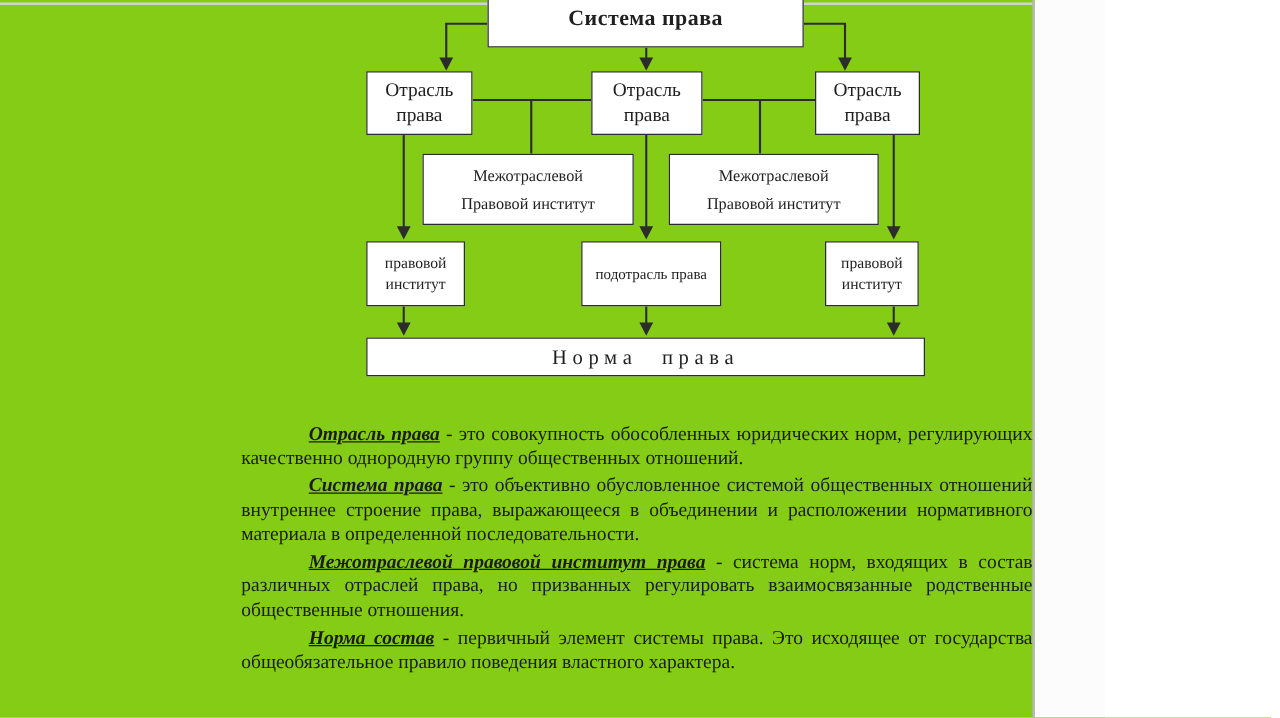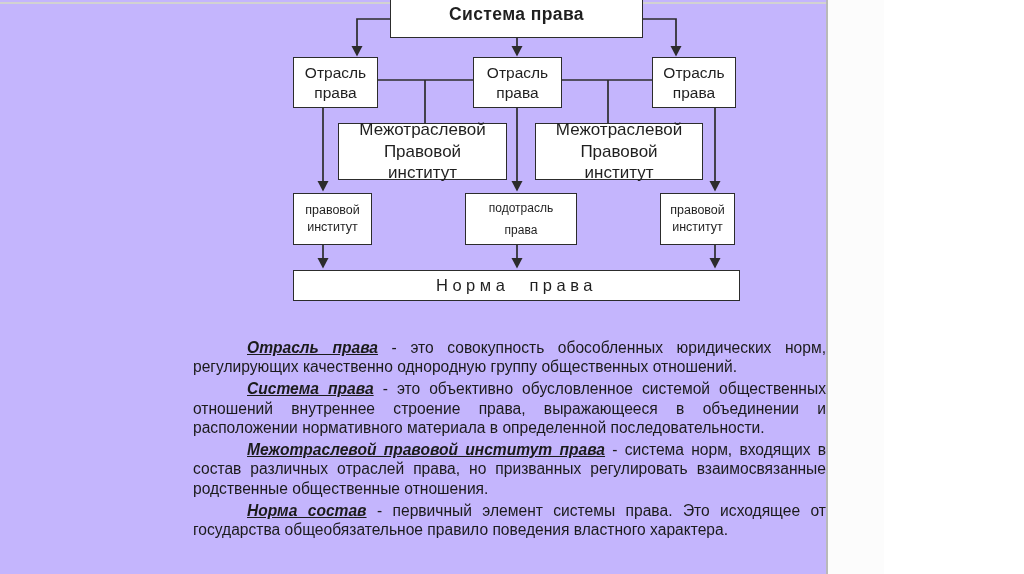--- a/index.html
+++ b/index.html
@@ -1,21 +1,21 @@
 <!DOCTYPE html>
 <html><head>
 <meta charset="utf-8">
 <style>
   html,body{margin:0;padding:0;}
   .page{
     position:relative;
     width:884px;height:574px;
-    background:#c4b5fd;
+    background:#84cc16;
     overflow:hidden;
-    font-family:Liberation Sans, sans-serif;
+    font-family:Liberation Serif, serif;
     color:#1e1e1e;
   }
   .top-line{position:absolute;left:0;top:2px;width:826px;height:2px;background:#d2d2d2;}
   .right-line{position:absolute;left:826px;top:0;width:2px;height:574px;background:#b9b9b9;}
   .right-strip{position:absolute;left:828px;top:0;width:196px;height:574px;background:#fcfcfc;}
 
   .connectors{position:absolute;left:0;top:0;pointer-events:none;}
 
   .box{
     position:absolute;
@@ -24,21 +24,21 @@
     border:1.7px solid #2c2c2c;
     background:#ffffff;
     box-sizing:border-box;
     color:#1f1f1f;
   }
   .box-root{left:390px;top:-16px;width:253px;height:54px;font-weight:bold;font-size:17.5px;letter-spacing:.4px;padding-top:6px;}
   .box-branch{font-size:15.5px;line-height:20px;padding:0 10px;}
   .branch-0{left:293px;top:57px;width:85px;height:51px;}
   .branch-1{left:473px;top:57px;width:89px;height:51px;}
   .branch-2{left:652px;top:57px;width:84px;height:51px;}
-  .box-inter{font-size:17px;line-height:21.5px;padding:0 14px;}
+  .box-inter{font-size:13px;line-height:21.5px;padding:0 14px;}
   .inter-0{left:338px;top:123px;width:169px;height:57px;}
   .inter-1{left:535px;top:123px;width:168px;height:57px;}
   .box-leaf-small{font-size:12.5px;line-height:17px;padding:0 8px;}
   .leaf-0{left:293px;top:193px;width:79px;height:52px;}
   .leaf-1{left:465px;top:193px;width:112px;height:52px;font-size:12px;line-height:22px;padding:6px 10px;}
   .leaf-2{left:660px;top:193px;width:75px;height:52px;}
   .box-norms{left:293px;top:270px;width:447px;height:31px;font-size:16.5px;letter-spacing:4.5px;word-spacing:11px;}
 
   .defs{
     position:absolute;left:193px;top:338px;width:633px;

